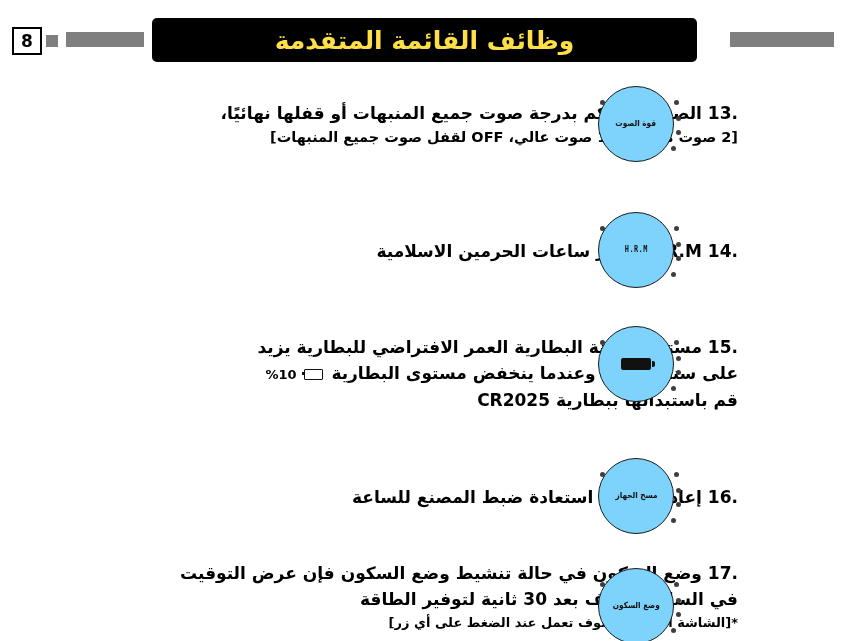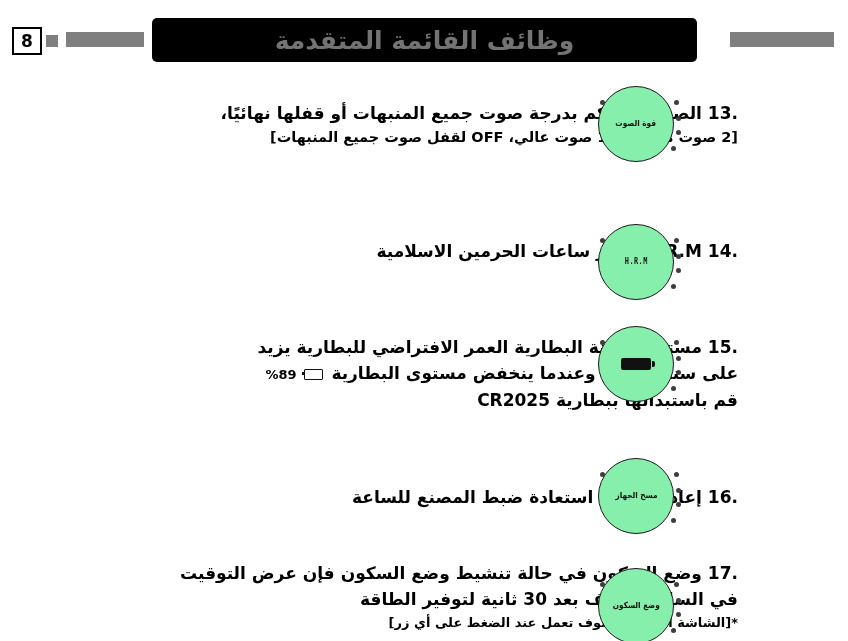--- a/index.html
+++ b/index.html
@@ -71,21 +71,21 @@
     left: 152px;
     width: 545px;
     height: 44px;
     background: #000000;
     border-radius: 5px;
     display: flex;
     align-items: center;
     justify-content: center;
   }
   .title-plate .title-text {
-    color: #737373;
+    color: #fde047;
     font-size: 25px;
     font-weight: bold;
     letter-spacing: 0.5px;
     line-height: 1;
   }
 
   
   .content {
     position: absolute;
     top: 86px;
@@ -127,21 +127,21 @@
     height: 80px;
   }
   .watch .case {
     position: absolute;
     left: 0;
     top: 0;
     width: 76px;
     height: 76px;
     border: 1.6px solid #1a1a1a;
     border-radius: 50%;
-    background: #86efac;
+    background: #7dd3fc;
     box-sizing: border-box;
     display: flex;
     align-items: center;
     justify-content: center;
     overflow: hidden;
   }
   .watch .lbl {
     font-size: 8.5px;
     font-weight: bold;
     color: #111;
@@ -238,39 +238,39 @@
       <span class="pip p3"></span>
       <span class="pip p4"></span>
       <span class="pip p5"></span>
     </div>
   </div>
 
   <div class="row" style="top:126px;">
     <div class="text-col" style="top:26px;">
       <p>.14 H.R.M شعار ساعات الحرمين الاسلامية</p>
     </div>
-    <div class="watch" style="top:12px;">
+    <div class="watch" style="top:0px;">
       <div class="case">
         <span class="lbl mono">H.R.M</span>
       </div>
       <span class="pip p1"></span>
       <span class="pip p2"></span>
       <span class="pip p3"></span>
       <span class="pip p4"></span>
       <span class="pip p5"></span>
     </div>
   </div>
 
   <div class="row" style="top:240px;">
     <div class="text-col" style="top:8px;">
       <p>.15 مستوى شحنة البطارية العمر الافتراضي للبطارية يزيد</p>
       <p>
         <span>على سنة واحدة، وعندما ينخفض مستوى البطارية</span>
         <span class="inline-batt"></span>
-        <span style="font-size:13px;">89%</span>
+        <span style="font-size:13px;">10%</span>
       </p>
       <p>قم باستبدالها ببطارية CR2025</p>
     </div>
     <div class="watch" style="top:0px;">
       <div class="case">
         <span class="battery-glyph"></span>
       </div>
       <span class="pip p1"></span>
       <span class="pip p2"></span>
       <span class="pip p3"></span>

